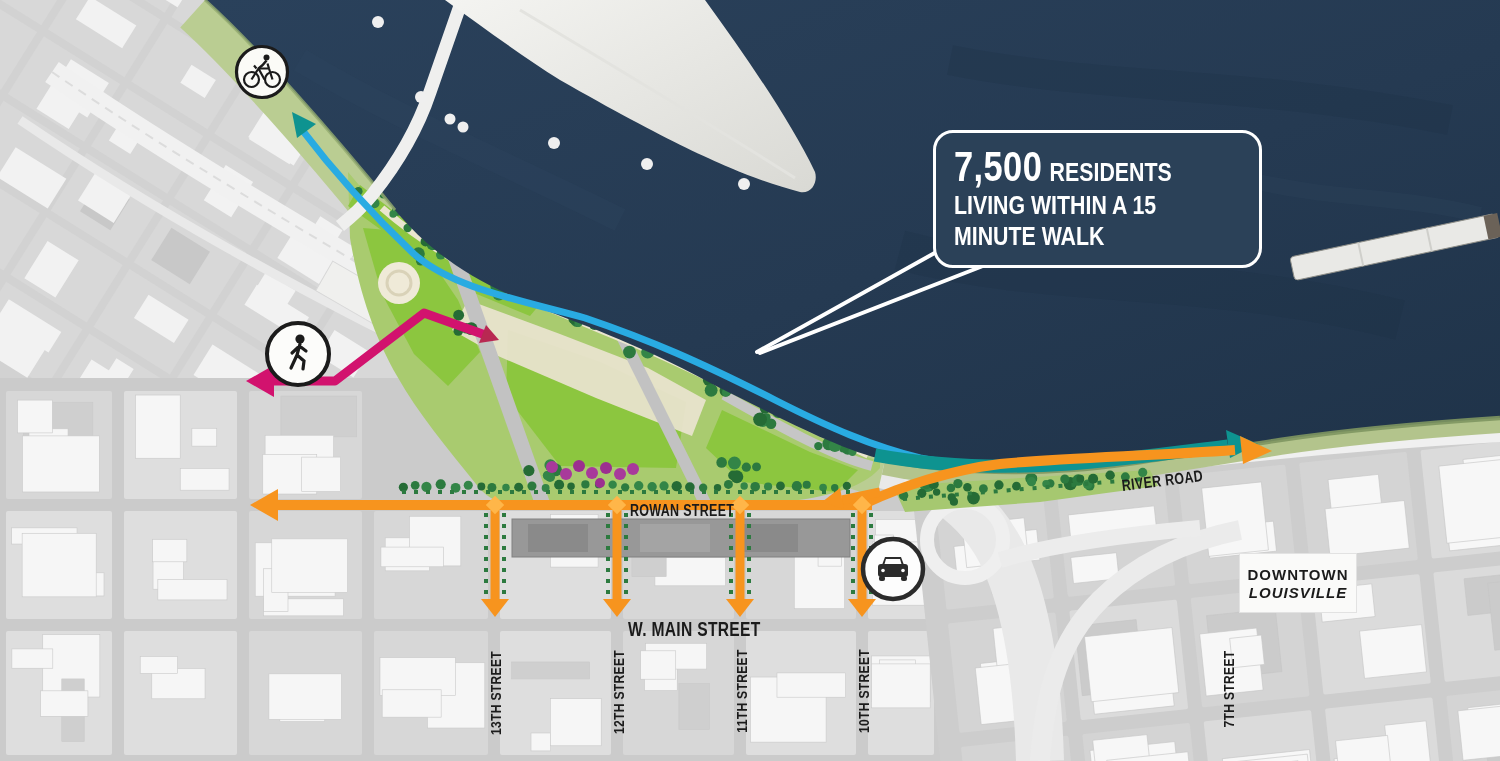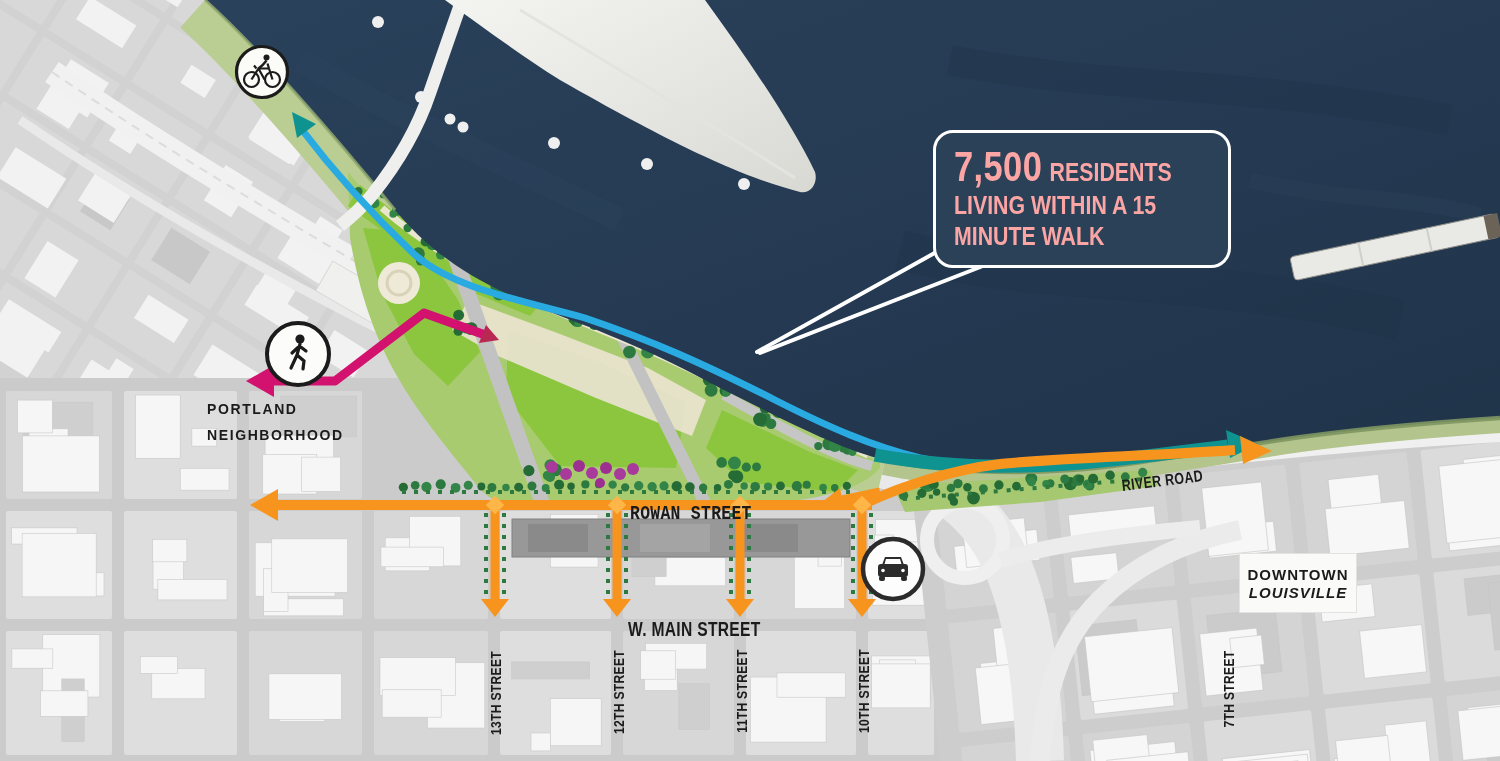--- a/index.html
+++ b/index.html
@@ -13,22 +13,22 @@
   #stage{position:relative;width:1500px;height:761px;overflow:hidden;background:#D4D4D4;
          font-family:"Liberation Sans",sans-serif;}
   #map{position:absolute;left:0;top:0;}
   .map-label{position:absolute;color:var(--label_ink);font-weight:bold;line-height:1;}
   .cond{display:inline-block;transform:scaleX(.78);transform-origin:0 50%;white-space:nowrap;letter-spacing:.4px;}
   .cond-c{transform-origin:50% 50%;}
   .v-label{transform:translate(-50%,-50%) rotate(-90deg);}
   .tilt{transform:rotate(-7deg);transform-origin:0 0;}
   .wide{letter-spacing:1.6px;font-weight:bold;}
   
-  .callout{position:absolute;left:933px;top:130px;width:298px;height:138px;box-sizing:border-box;
-           background:var(--callout_bg);border:3.5px solid #fff;border-radius:20px;color:#fca5a5;
+  .callout{position:absolute;left:933px;top:130px;width:329px;height:138px;box-sizing:border-box;
+           background:var(--callout_bg);border:3.5px solid #fff;border-radius:20px;color:#ffffff;
            padding:13px 0 0 18px;}
   .callout-inner{transform:scaleX(.82);transform-origin:0 0;width:122%;font-weight:bold;}
   .cl1{display:flex;align-items:baseline;gap:9px;line-height:1;}
   .cl-num{font-size:42px;letter-spacing:.5px;}
   .cl-suf{font-size:26px;}
   .cl-row{font-size:26px;line-height:1.08;margin-top:3px;}
   .chip{position:absolute;left:1240px;top:554px;width:116px;height:58px;background:#FAFAF9;
         box-shadow:0 0 0 1px #E2E2E2;display:flex;flex-direction:column;justify-content:center;
         text-align:center;gap:3px;}
   .chip .map-label{position:static;}
@@ -610,31 +610,27 @@
     <path d="M-11,-4 L-8,-12 L8,-12 L11,-4 Z" fill="#2B2B2B"></path>
     <rect x="-15" y="-5" width="30" height="13" rx="3" fill="#2B2B2B"></rect>
     <path d="M-7,-10 L7,-10 L8.5,-5 L-8.5,-5 Z" fill="#FDFDFD"></path>
     <rect x="-14" y="7" width="6" height="5" rx="2" fill="#2B2B2B"></rect>
     <rect x="8" y="7" width="6" height="5" rx="2" fill="#2B2B2B"></rect>
     <circle cx="-10" cy="1.5" r="1.8" fill="#FDFDFD"></circle>
         <circle cx="10" cy="1.5" r="1.8" fill="#FDFDFD"></circle>
   </g>
 </svg>
 
-<div class="map-label wide" style="left:207px;top:396px;font-size:14px;line-height:26px;">
-  <div>PORTLAND</div>
-  <div>NEIGHBORHOOD</div>
-</div>
 
 <div class="chip">
   <div class="map-label wide" style="font-size:15px;letter-spacing:1px;">DOWNTOWN</div>
   <div class="map-label wide" style="font-size:15px;letter-spacing:1px;font-style:italic;">LOUISVILLE</div>
 </div>
 
-<div class="map-label" style="left:630px;top:503px;font-size:21px;font-family:Liberation Mono, monospace;">
+<div class="map-label" style="left:630px;top:503px;font-size:16px;">
   <span class="cond">ROWAN STREET</span>
 </div>
 <div class="map-label" style="left:628px;top:619px;font-size:20px;">
   <span class="cond">W. MAIN STREET</span>
 </div>
 <div class="map-label tilt" style="left:1121px;top:478px;font-size:16px;">
   <span class="cond">RIVER ROAD</span>
 </div>
 
 <div class="map-label v-label" style="left:496px;top:693px;font-size:15.5px;">

